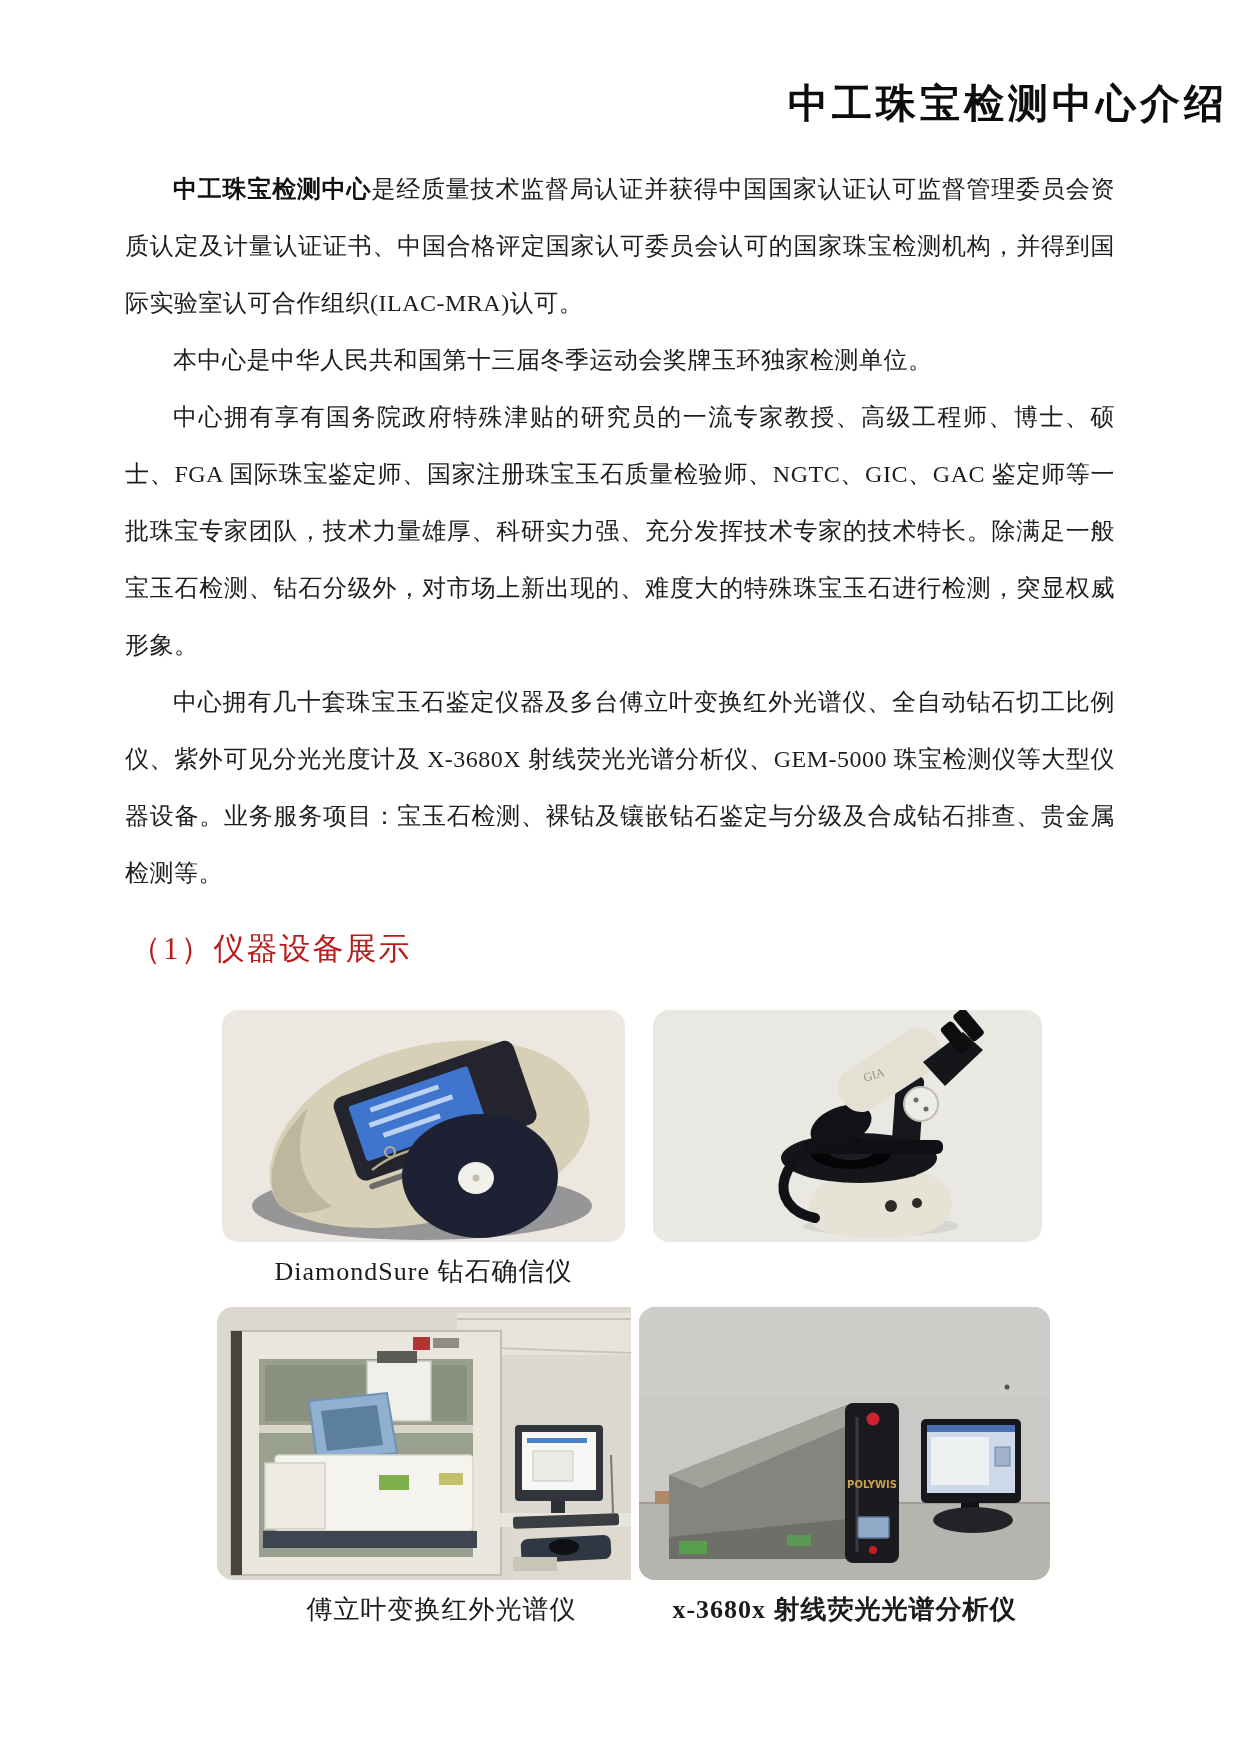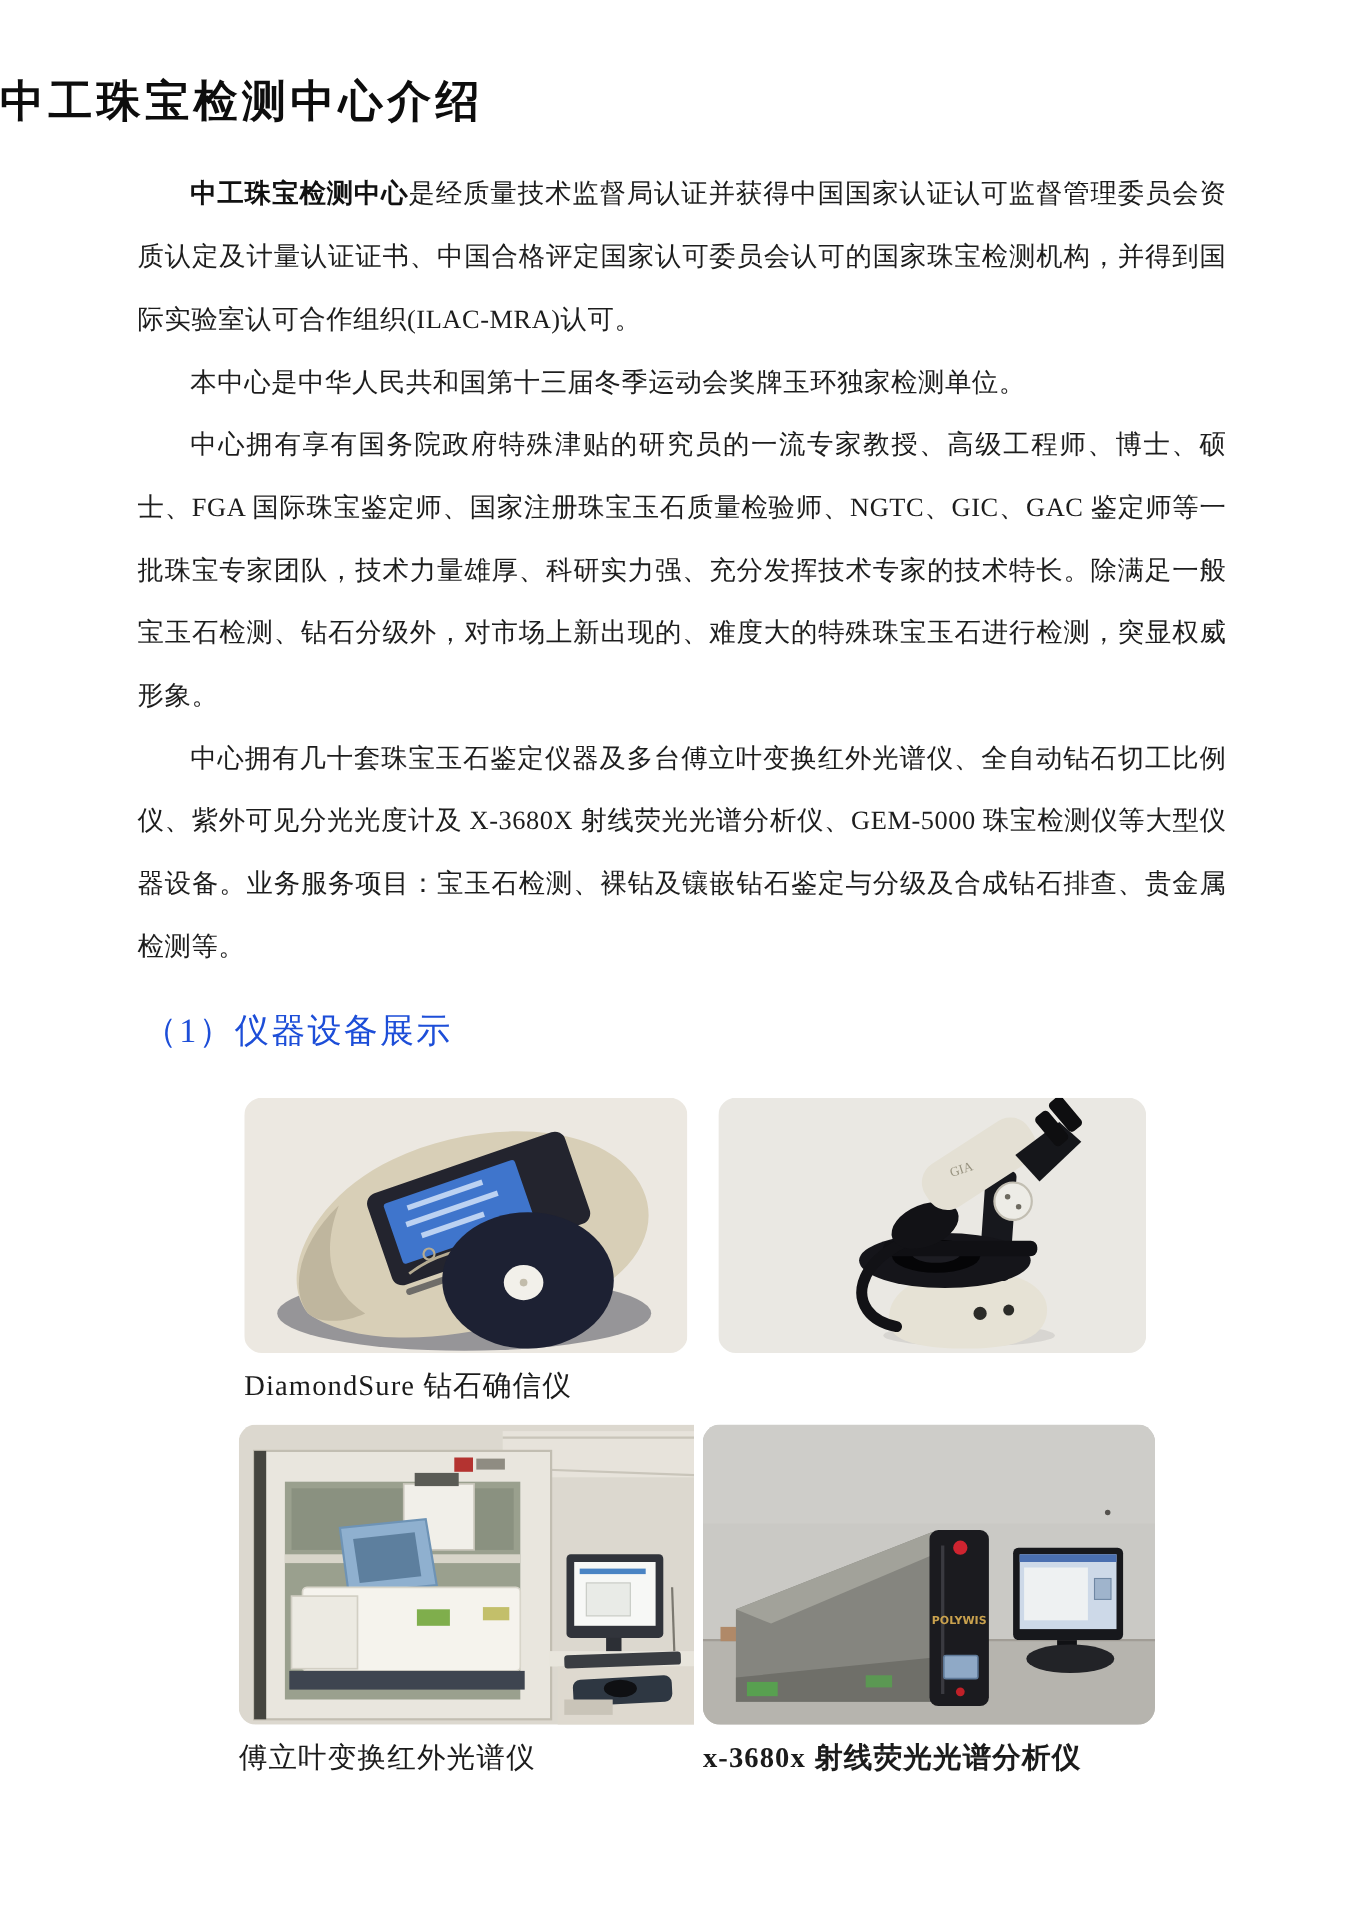--- a/index.html
+++ b/index.html
@@ -6,59 +6,60 @@
   .page{
     position:relative;
     width:1240px;height:1754px;
     margin:0 auto;
     background:#ffffff;
     font-family:"Liberation Serif","DejaVu Serif",serif;
     color:#1d1d1d;
     overflow:hidden;
   }
   .doc-title{
-    margin:0;
+    margin:12px;
     padding-top:64px;
-    text-align:left;
+    text-align:right;
     font-family:"DejaVu Sans","Liberation Sans",sans-serif;
     font-weight:bold;
     font-size:40px;
     letter-spacing:4px;
     color:#0d0d0d;
   }
   .body-text{
     margin:30px 125px 0 125px;
     font-size:24px;
     line-height:57px;
     text-align:justify;
     letter-spacing:0.5px;
   }
   .body-text p{margin:0;text-indent:2em;}
   .body-text strong{font-weight:bold;color:#111;}
   .section-heading{
     margin:26px 2px 0 130px;
     font-size:31px;
     font-weight:normal;
     letter-spacing:2px;
-    color:#1d4ed8;
+    color:#b91c1c;
   }
   .figures{
     position:relative;
     margin-top:40px;
     height:660px;
   }
   .fig{position:absolute;margin:0;}
   .fig .photo{
     border-radius:16px;
     overflow:hidden;
     display:block;
   }
   .fig svg{display:block;}
   .fig figcaption{
     margin-top:12px;
+    text-align:center;
     font-size:26px;
     letter-spacing:1px;
     color:#1b1b1b;
   }
   .fig1{left:222px;top:0;width:403px;}
   .fig2{left:653px;top:0;width:389px;}
   .fig3{left:217px;top:297px;width:449px;}
   .fig4{left:639px;top:297px;width:411px;font-weight:bold;}
 </style>
 </head>

